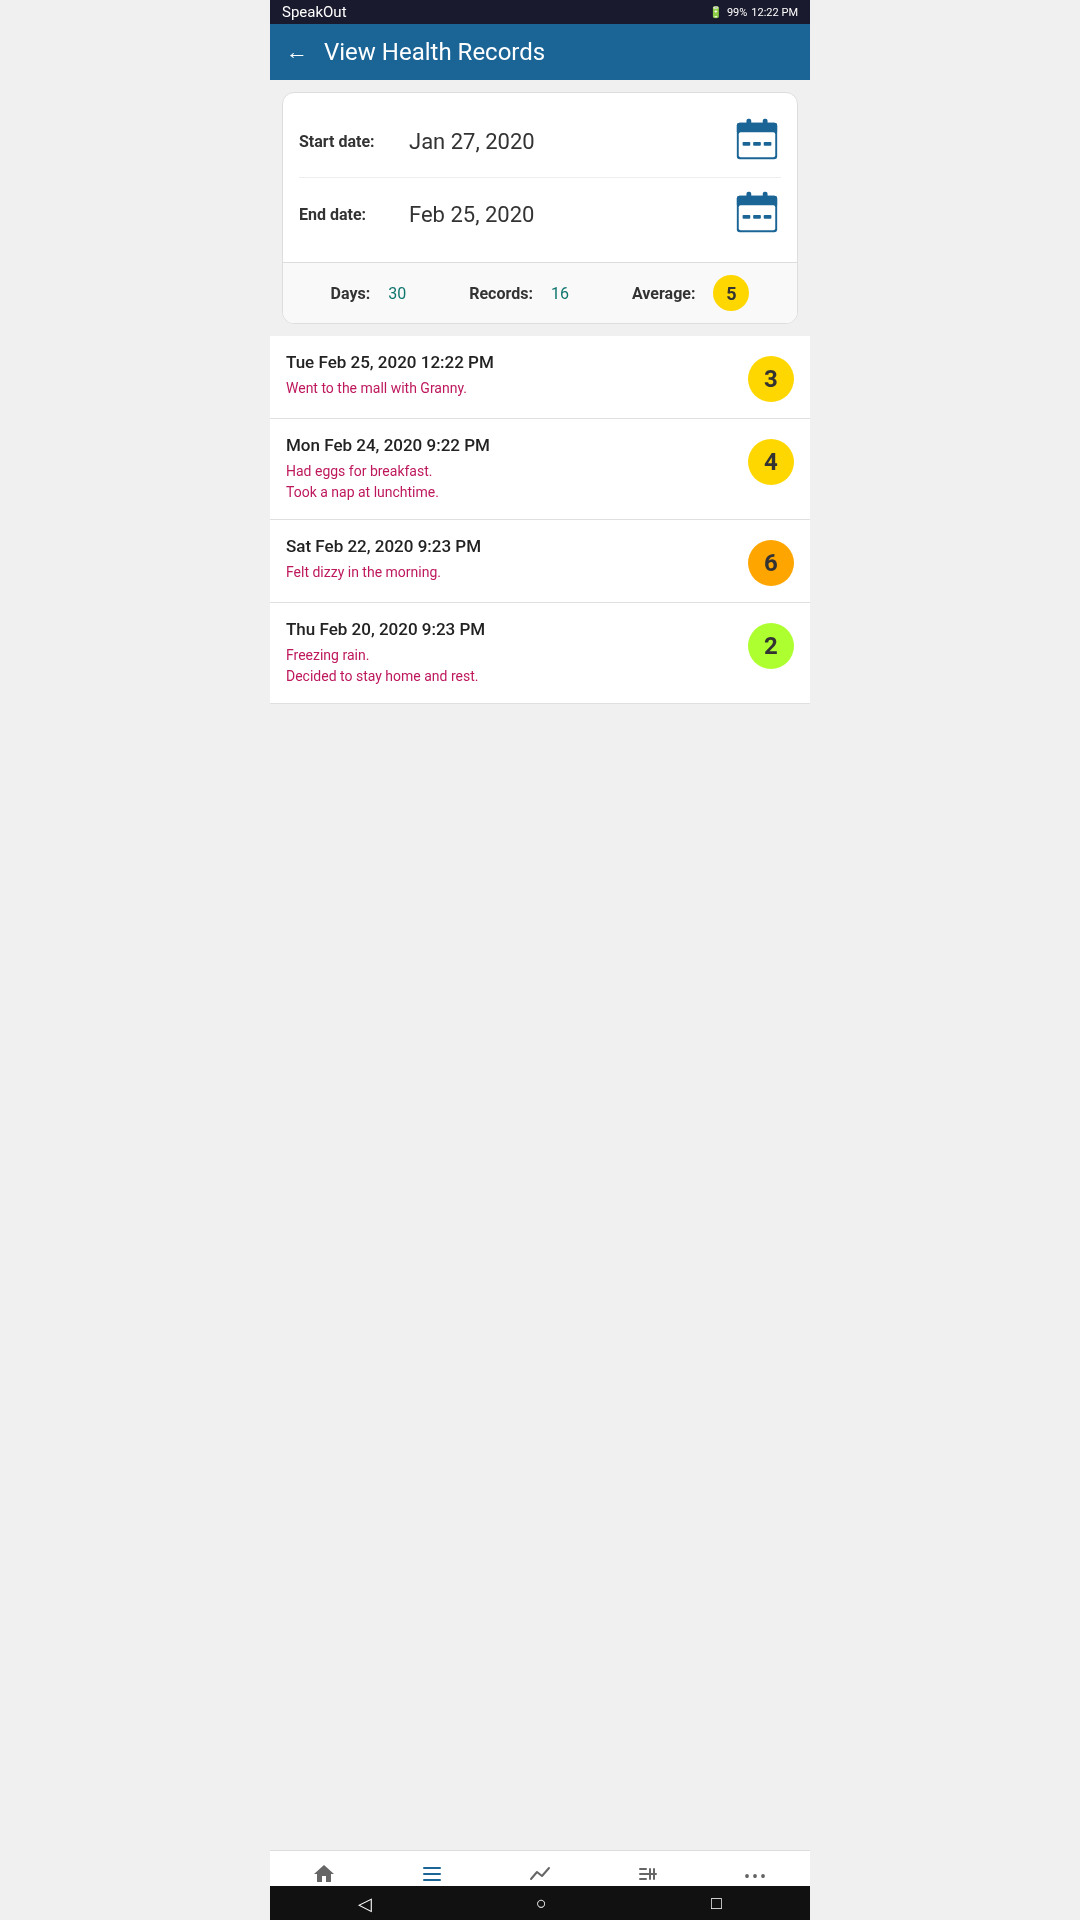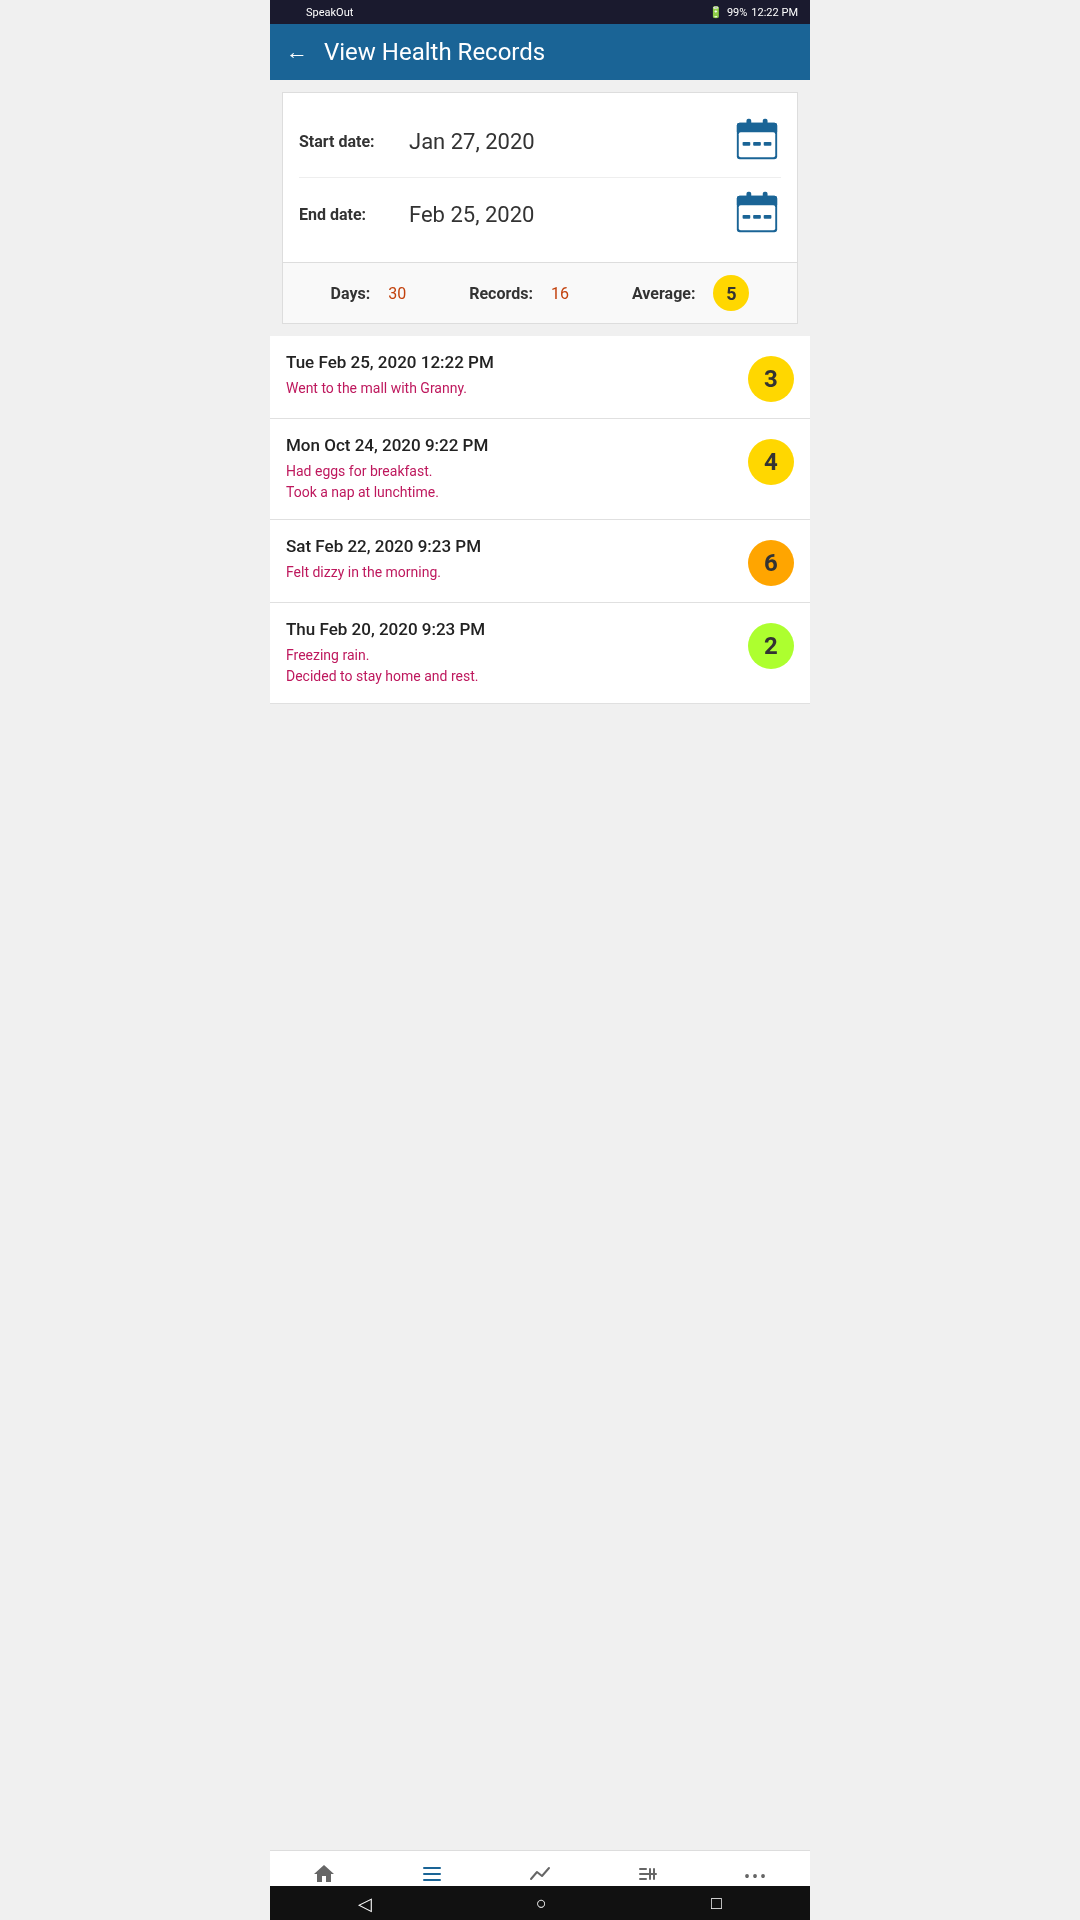--- a/index.html
+++ b/index.html
@@ -20,21 +20,21 @@
       background: #1a1a2e;
       color: white;
       font-size: 11px;
       padding: 4px 12px;
       display: flex;
       justify-content: space-between;
       align-items: center;
       height: 24px;
     }
 
-    .status-left { font-size: 11px; margin-left: 24px; }
+    .status-left { font-size: 15px; }
     .status-right { display: flex; align-items: center; gap: 4px; font-size: 11px; }
 
     
     .header {
       background: #1a6496;
       color: white;
       display: flex;
       align-items: center;
       padding: 14px 16px;
       gap: 16px;
@@ -50,21 +50,21 @@
     .header-title {
       font-size: 24px;
       font-weight: 400;
       color: white;
     }
 
     
     .date-range-card {
       background: white;
       margin: 12px;
-      border-radius: 0;
+      border-radius: 12px;
       border: 1px solid #ddd;
       overflow: hidden;
     }
 
     .date-fields {
       padding: 12px 16px;
     }
 
     .date-row {
       display: flex;
@@ -107,21 +107,21 @@
     }
 
     .stat-label {
       font-weight: bold;
       font-size: 16px;
       color: #333;
     }
 
     .stat-value {
       font-size: 16px;
-      color: #c2410c;
+      color: #0f766e;
     }
 
     .badge {
       width: 36px;
       height: 36px;
       border-radius: 50%;
       display: flex;
       align-items: center;
       justify-content: center;
       font-size: 18px;
@@ -299,21 +299,21 @@
   <div class="records-list" id="records-container">
   <div class="record-item">
       <div class="record-content">
         <div class="record-datetime">Tue Feb 25, 2020 12:22 PM</div>
         <div class="record-note">Went to the mall with Granny.</div>
       </div>
       <div class="record-badge" style="background:#FFD700;">3</div>
     </div>
       <div class="record-item">
       <div class="record-content">
-        <div class="record-datetime">Mon Oct 24, 2020 9:22 PM</div>
+        <div class="record-datetime">Mon Feb 24, 2020 9:22 PM</div>
         <div class="record-note">Had eggs for breakfast.<br>Took a nap at lunchtime.</div>
       </div>
       <div class="record-badge" style="background:#FFD700;">4</div>
     </div>
       <div class="record-item">
       <div class="record-content">
         <div class="record-datetime">Sat Feb 22, 2020 9:23 PM</div>
         <div class="record-note">Felt dizzy in the morning.</div>
       </div>
       <div class="record-badge" style="background:#FFA500;">6</div>

